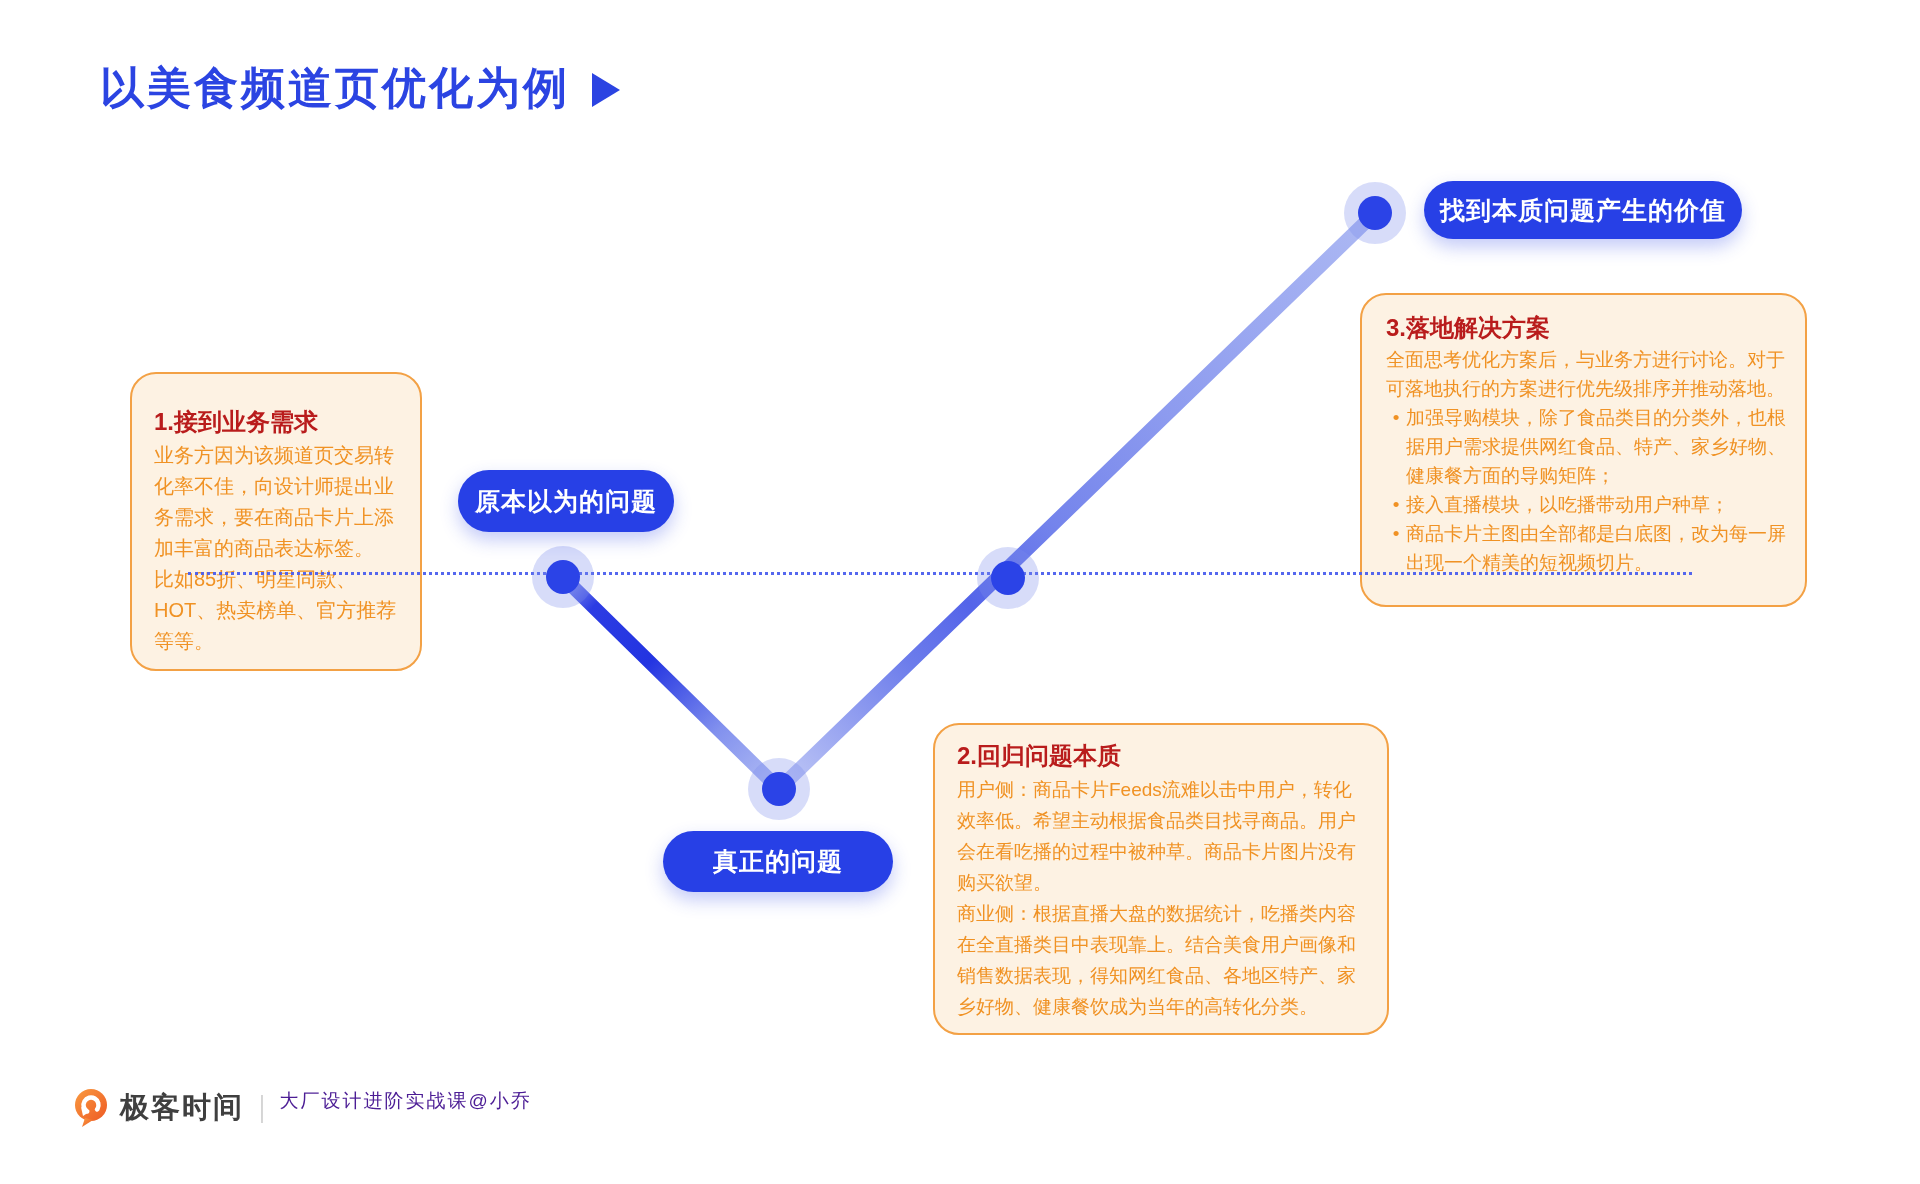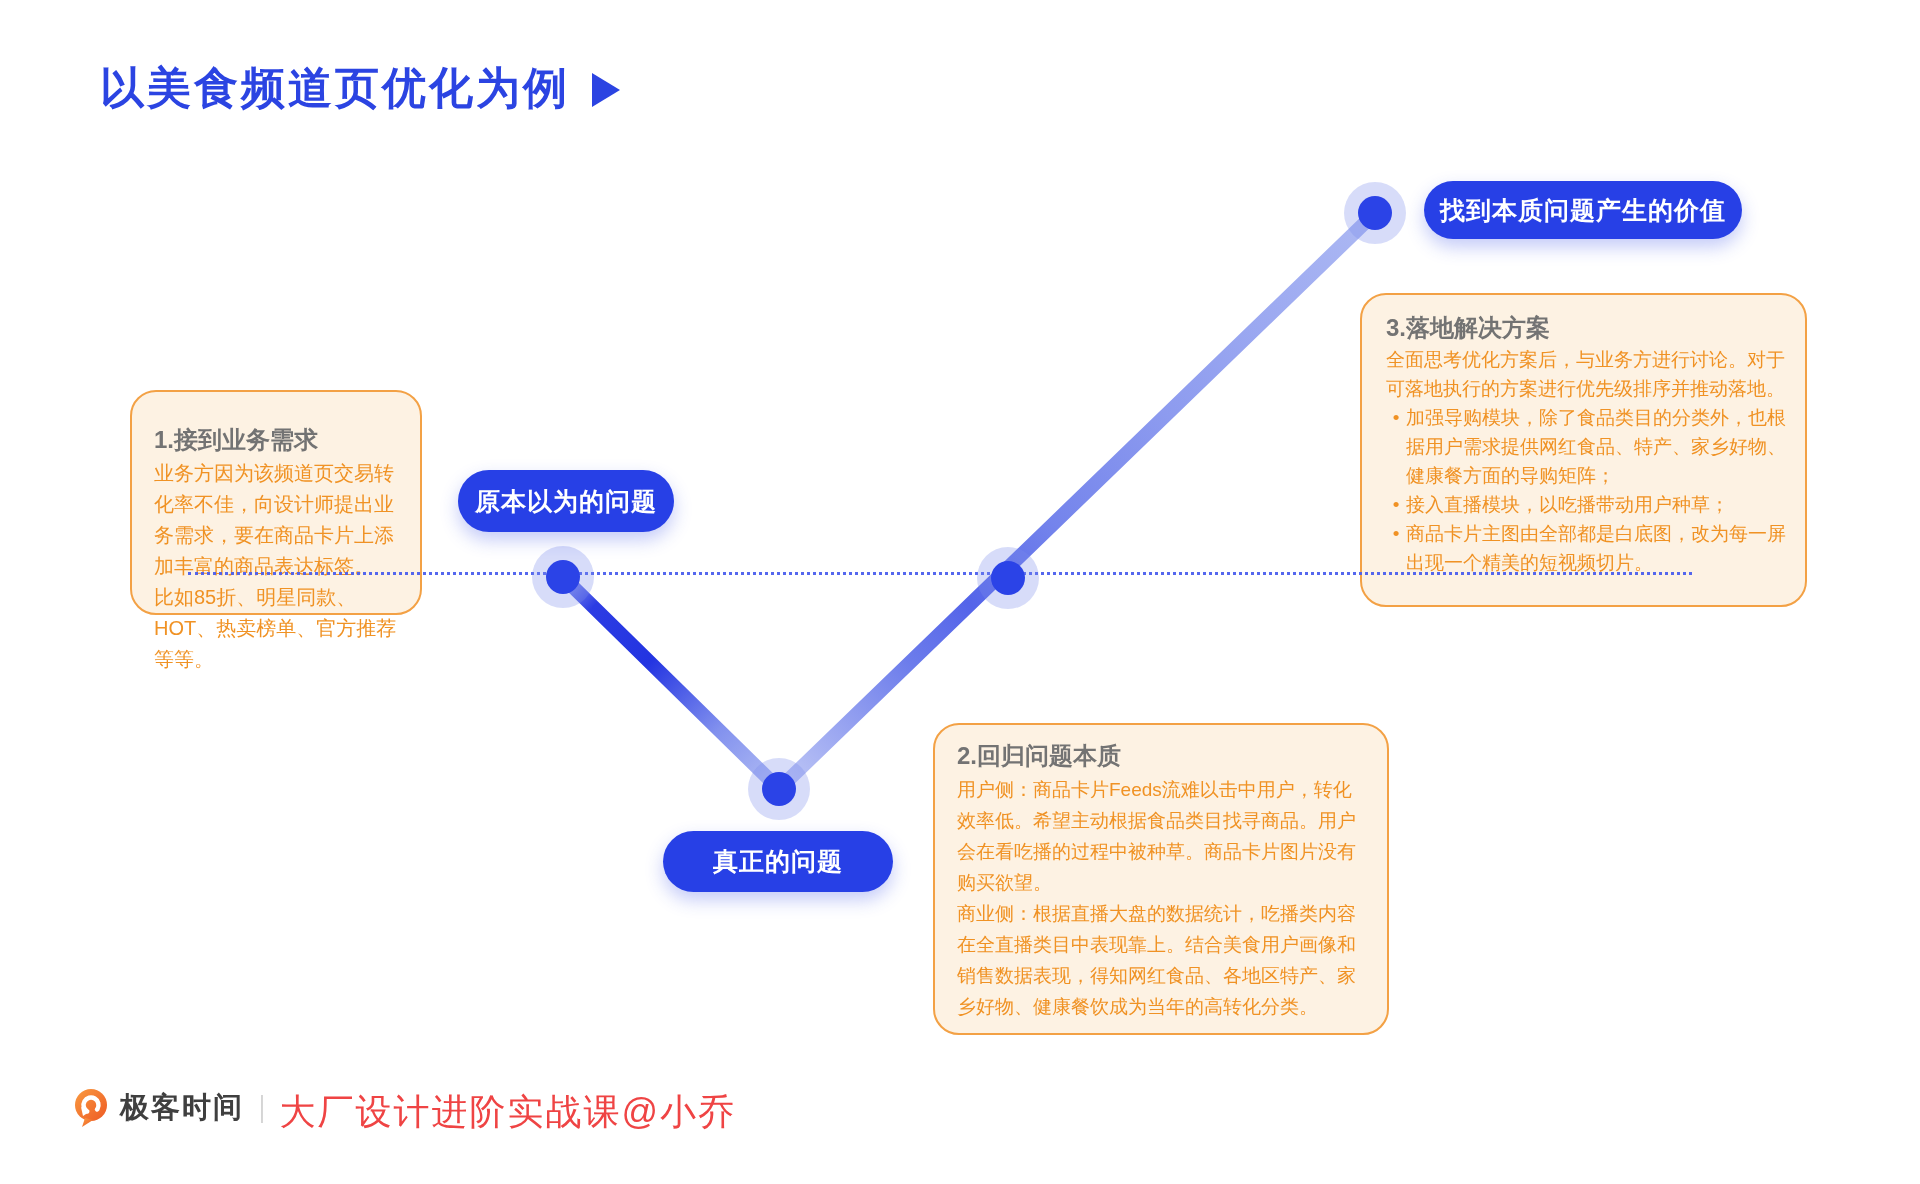--- a/index.html
+++ b/index.html
@@ -52,40 +52,40 @@
     box-shadow:0 8px 18px rgba(43,67,231,.28);
   }
   .pill.assumed{left:458px;top:470px;width:216px;height:62px;font-size:25px;}
   .pill.real{left:663px;top:831px;width:230px;height:61px;font-size:25px;}
   .pill.value{left:1424px;top:181px;width:318px;height:58px;font-size:25px;}
   
   .card{
     position:absolute;background:#fdf2e3;border:2px solid #f3a145;border-radius:26px;
     color:#f09224;z-index:2;box-sizing:border-box;
   }
-  .card .card-title{font-weight:900;color:#737373;}
+  .card .card-title{font-weight:900;color:#b91c1c;}
   .pre{white-space:pre-line;}
-  .card.step1{left:130px;top:372px;width:292px;height:225px;padding:32px 20px 18px 22px;margin-top:18px;}
+  .card.step1{left:130px;top:372px;width:292px;height:299px;padding:32px 20px 18px 22px;}
   .card.step1 .card-title{font-size:24px;line-height:32px;margin-bottom:2px;}
   .card.step1 .card-body{font-size:20px;line-height:31px;}
   .card.step2{left:933px;top:723px;width:456px;height:312px;padding:15px 20px 14px 22px;}
   .card.step2 .card-title{font-size:24px;line-height:32px;margin-bottom:2px;}
   .card.step2 .card-body{font-size:19px;line-height:31px;}
   .card.step3{left:1360px;top:293px;width:447px;height:314px;padding:17px 18px 14px 24px;}
   .card.step3 .card-title{font-size:24px;line-height:31px;margin-bottom:2px;}
   .card.step3 .card-intro{font-size:19px;line-height:29px;}
   .bullet-row{display:flex;font-size:19px;line-height:29px;}
   .bullet-mark{width:20px;flex:0 0 20px;text-align:center;}
   .bullet-text{flex:1;}
   
   .footer{position:absolute;left:72px;top:1088px;display:flex;align-items:flex-start;z-index:6;}
   .footer .logo{width:38px;height:44px;margin-right:10px;}
   .footer .brand{font-size:29px;font-weight:900;color:#3f3f3f;letter-spacing:2px;}
   .footer .divider{font-size:28px;color:#d0d0d0;margin:0 4px;font-weight:400;}
-  .footer .course{font-size:36px;color:#ef4444;letter-spacing:2px;}
+  .footer .course{font-size:19px;color:#4c1d95;letter-spacing:2px;}
 </style>
 </head>
 <body>
 
 <div class="canvas">
 
   <div class="title-row">
     <h1>以美食频道页优化为例</h1>
     <span class="title-arrow"></span>
   </div>

